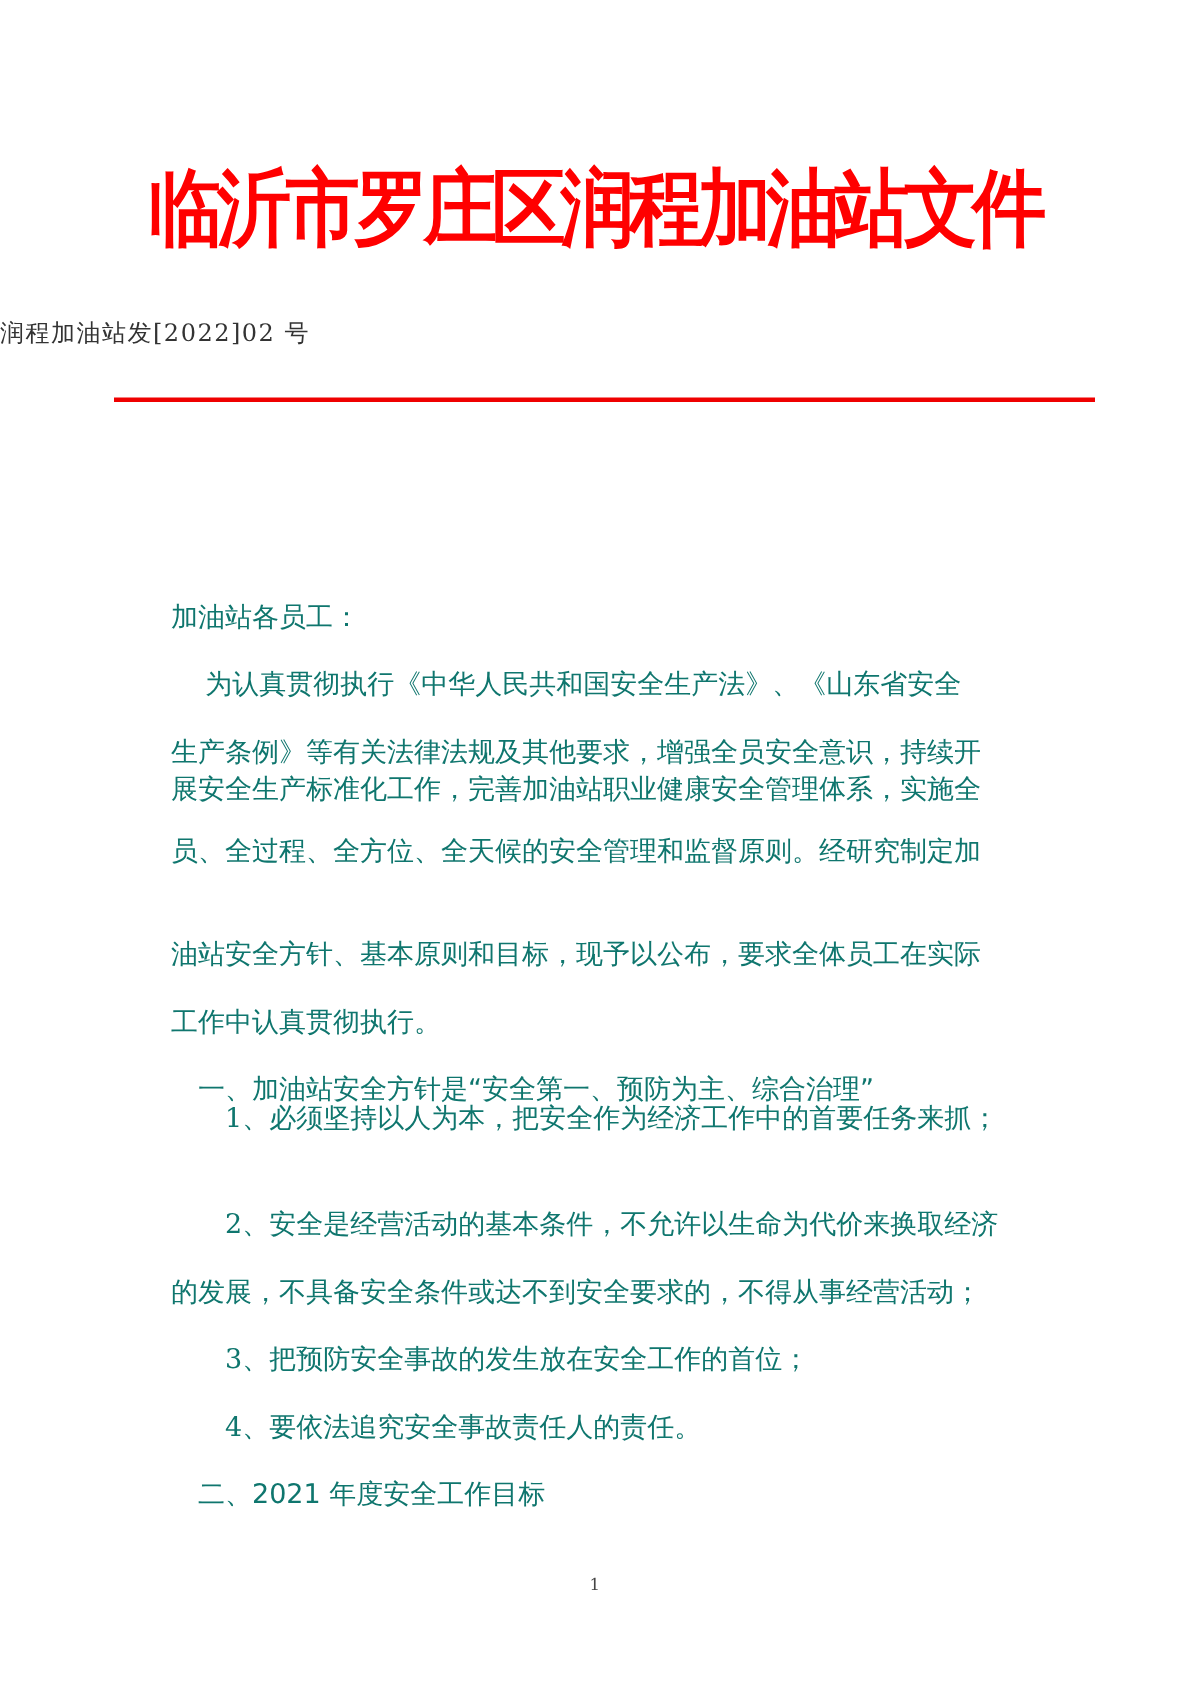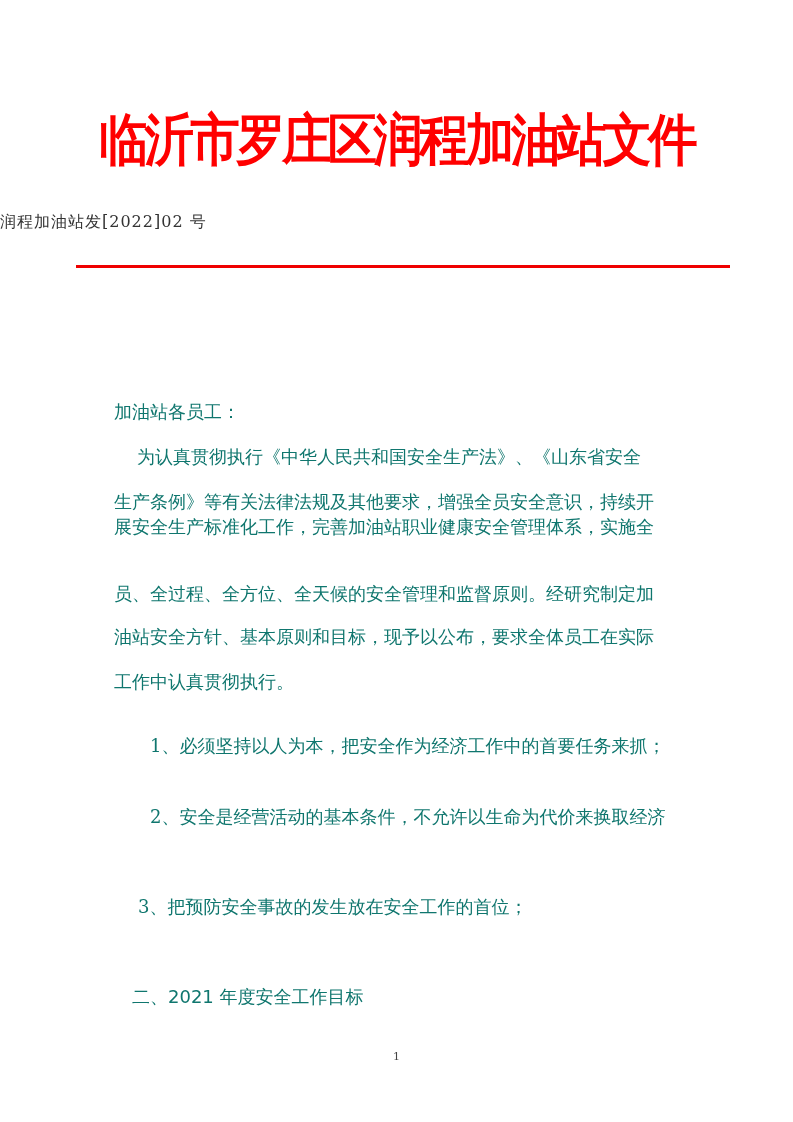--- a/index.html
+++ b/index.html
@@ -34,25 +34,28 @@
   <div class="header-title">临沂市罗庄区润程加油站文件</div>
   <div class="doc-number">润程加油站发[2022]02 号</div>
   <div class="red-rule"></div>
 
 
   <div class="text salutation">加油站各员工：</div>
 
   <div class="text para-line" style="top:447px; left:114px; white-space:pre;">    为认真贯彻执行《中华人民共和国安全生产法》、《山东省安全</div>
   <div class="text para-line" style="top:492px;">生产条例》等有关法律法规及其他要求，增强全员安全意识，持续开</div>
   <div class="text para-line" style="top:517px;">展安全生产标准化工作，完善加油站职业健康安全管理体系，实施全</div>
-  <div class="text para-line" style="top:584px;">员、全过程、全方位、全天候的安全管理和监督原则。经研究制定加</div>
+  <div class="text para-line" style="top:558px;">员、全过程、全方位、全天候的安全管理和监督原则。经研究制定加</div>
   <div class="text para-line" style="top:627px;">油站安全方针、基本原则和目标，现予以公布，要求全体员工在实际</div>
   <div class="text para-line" style="top:672px;text-align:right;">工作中认真贯彻执行。</div>
 
+  <div class="text heading-1" style="top:717px;">一、加油站安全方针是“安全第一、预防为主、综合治理”</div>
 
   <div class="text" style="top:736px; left:150px;">1、必须坚持以人为本，把安全作为经济工作中的首要任务来抓；</div>
   <div class="text" style="top:807px; left:150px;">2、安全是经营活动的基本条件，不允许以生命为代价来换取经济</div>
-  <div class="text" style="top:897px; left:138px;">3、把预防安全事故的发生放在安全工作的首位；</div>
+  <div class="text" style="top:852px; left:114px;">的发展，不具备安全条件或达不到安全要求的，不得从事经营活动；</div>
+  <div class="text" style="top:897px; left:150px;">3、把预防安全事故的发生放在安全工作的首位；</div>
+  <div class="text" style="top:942px; left:150px;">4、要依法追究安全事故责任人的责任。</div>
 
   <div class="text heading-1" style="top:987px;">二、2021 年度安全工作目标</div>
 
   <div class="page-number">1</div>
 </div>
 
 </body></html>

